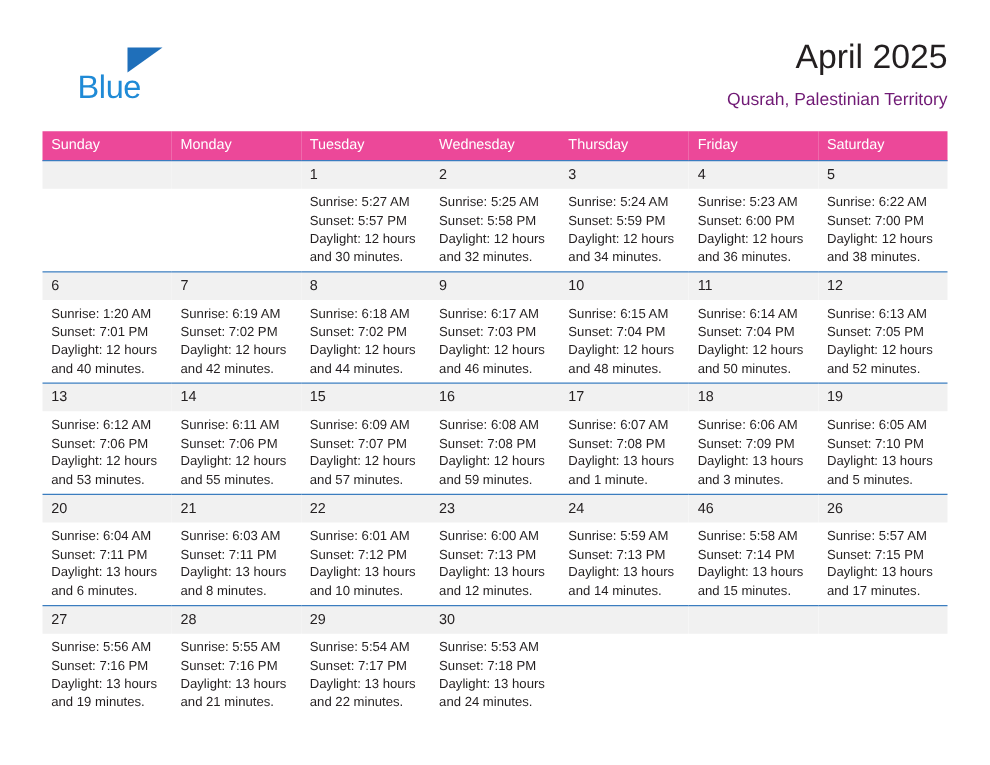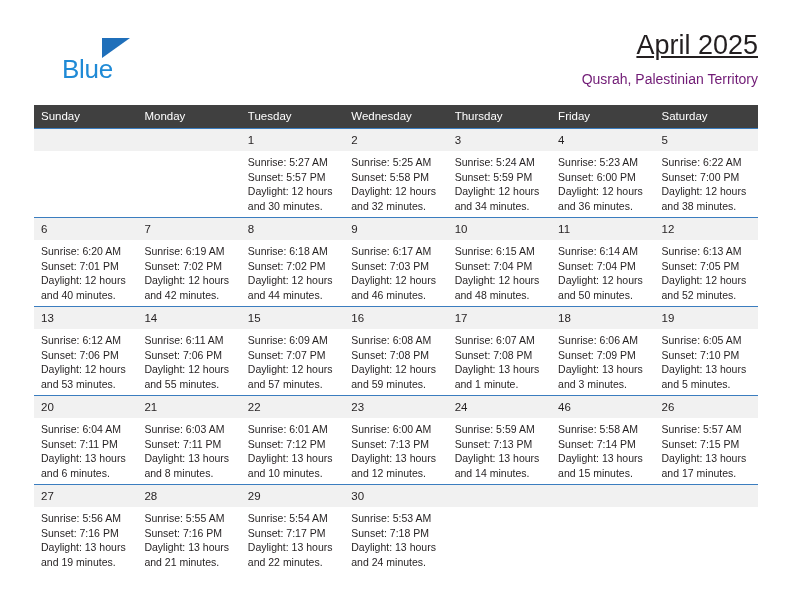--- a/index.html
+++ b/index.html
@@ -69,41 +69,40 @@
     position: absolute;
     right: 0;
     top: 0;
     text-align: right;
   }
   .cal-title {
     font-size: 27px;
     color: #231f20;
     line-height: 34px;
     white-space: nowrap;
-    text-decoration: underline;
   }
   .cal-subtitle {
     font-size: 14px;
     color: #701a75;
     line-height: 22px;
     margin-top: 6px;
     white-space: nowrap;
   }
 
   
   .calendar {
     position: absolute;
     left: 34px;
     top: 105px;
     width: 724px;
     border-collapse: collapse;
     table-layout: fixed;
   }
   .calendar th {
-    background: #404040;
+    background: #ec4899;
     color: #ffffff;
     font-weight: normal;
     font-size: 11.5px;
     text-align: left;
     padding: 5px 0 5px 7px;
     height: 11px;
     line-height: 13px;
     border: none;
   }
   .calendar td {
@@ -225,21 +224,21 @@
               <div>Sunset: 7:00 PM</div>
               <div>Daylight: 12 hours</div>
               <div>and 38 minutes.</div>
             </div>
           </td>
         </tr>
         <tr class="week-row">
           <td class="filled">
             <span class="daynum">6</span>
             <div class="cellbody">
-              <div>Sunrise: 6:20 AM</div>
+              <div>Sunrise: 1:20 AM</div>
               <div>Sunset: 7:01 PM</div>
               <div>Daylight: 12 hours</div>
               <div>and 40 minutes.</div>
             </div>
           </td>
           <td class="filled">
             <span class="daynum">7</span>
             <div class="cellbody">
               <div>Sunrise: 6:19 AM</div>
               <div>Sunset: 7:02 PM</div>

